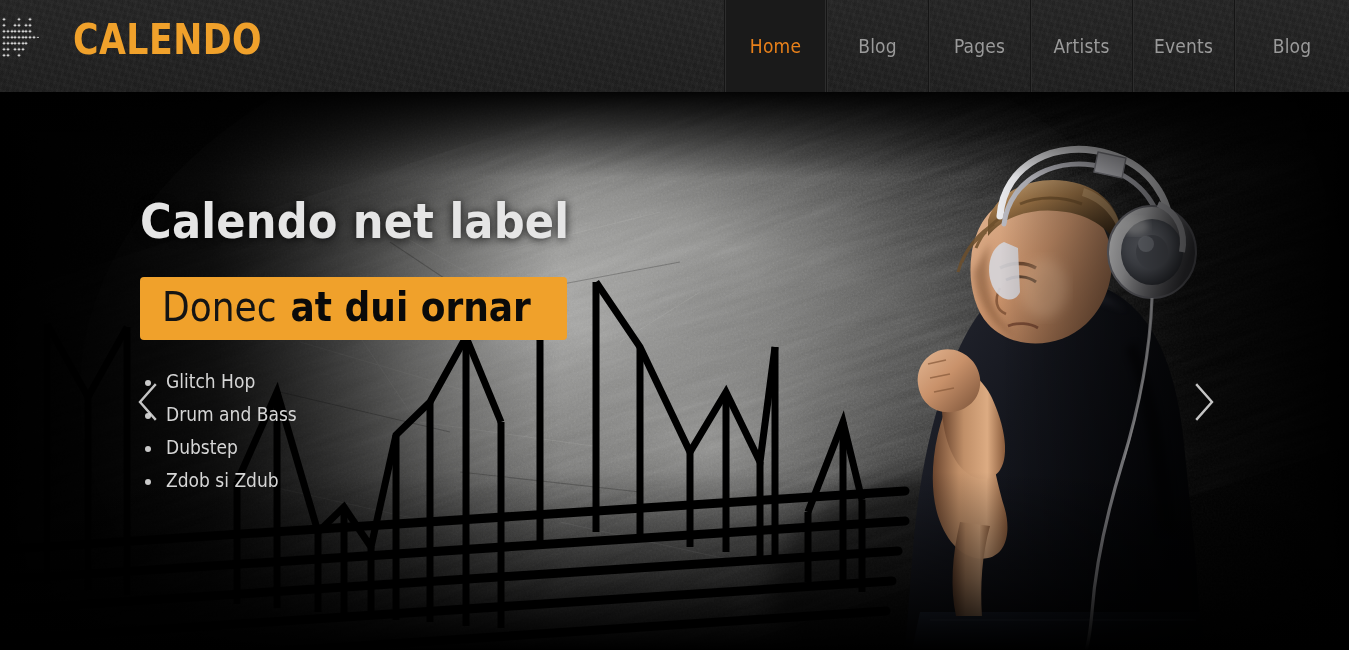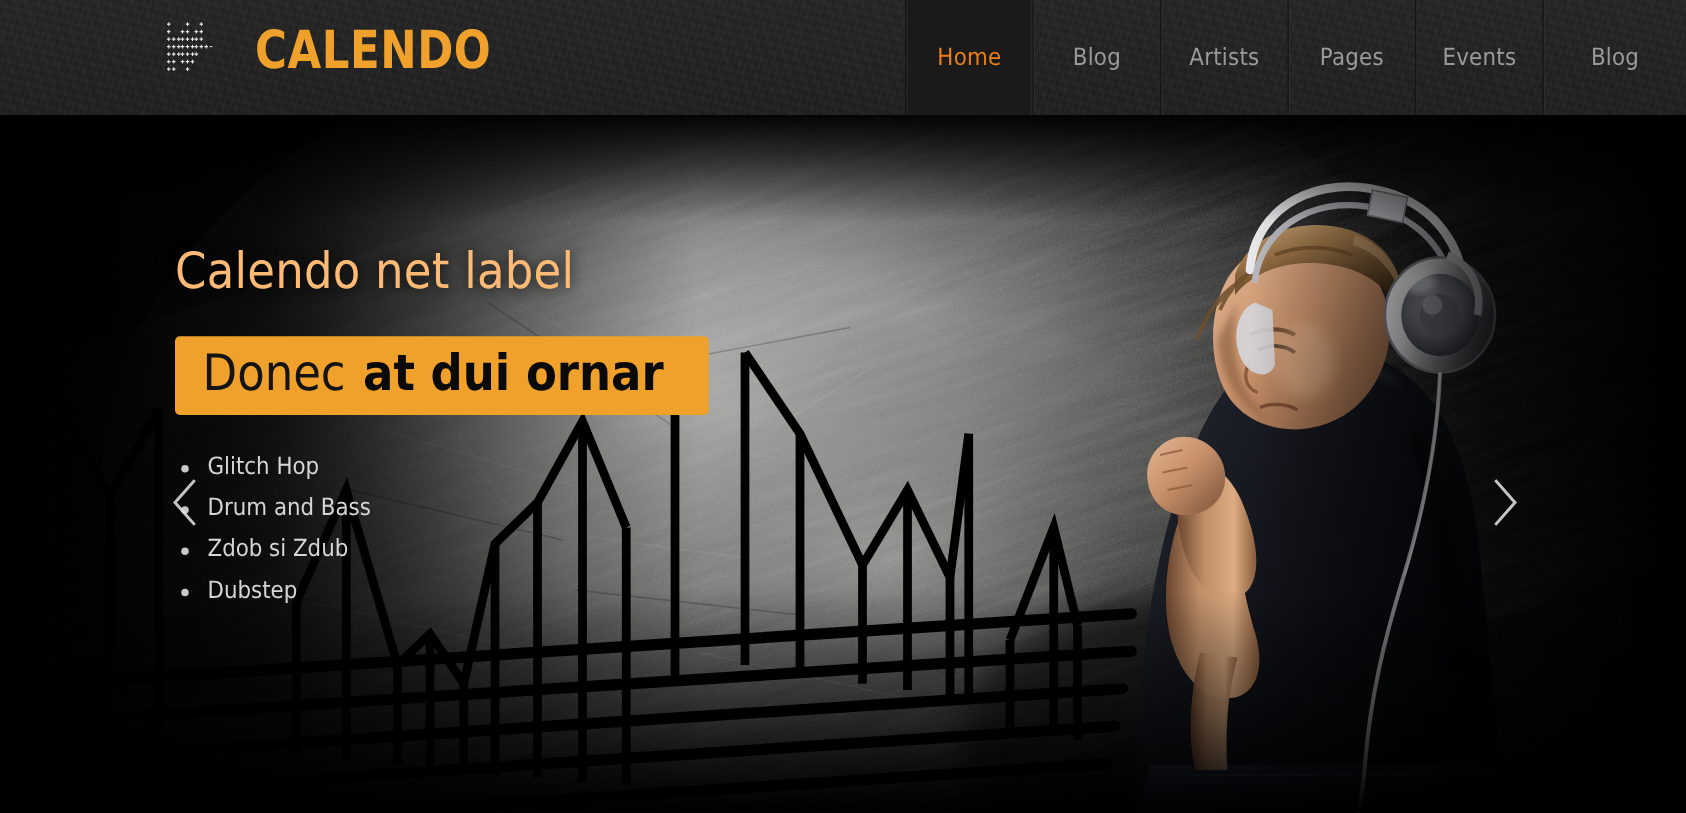--- a/index.html
+++ b/index.html
@@ -35,21 +35,20 @@
       linear-gradient(#262626, #202020);
     display: flex;
     align-items: stretch;
     z-index: 20;
   }
 
   .brand {
     display: flex;
     align-items: center;
     height: 80px;
-    padding-left: 131px;
     flex: 0 0 auto;
   }
 
   .brand-mark {
     width: 58px;
     height: 46px;
     margin-right: 15px;
     flex: 0 0 auto;
     display: block;
   }
@@ -118,24 +117,24 @@
 
   .hero-content {
     position: absolute;
     left: 140px;
     top: 105px;
     width: 520px;
     z-index: 6;
   }
 
   .hero-title {
-    color: #fdba74;
+    color: #e5e5e5;
     font-family: "Liberation Sans Narrow", "DejaVu Sans Condensed", "Liberation Sans", sans-serif;
-    font-size: 40px;
-    font-weight: 400;
+    font-size: 48px;
+    font-weight: 700;
     line-height: 1;
     letter-spacing: 0.2px;
     white-space: nowrap;
     text-shadow: 0 1px 10px rgba(0,0,0,.85);
   }
 
   .hero-banner {
     margin-top: 32px;
     display: inline-block;
     background: #F0A12B;
@@ -314,22 +313,22 @@
               <rect x="18.6" y="36.8" width="0.8" height="3"></rect>
           </g>
         </g>
       </svg>
       <span class="brand-name">CALENDO</span>
     </a>
 
     <nav class="main-nav">
       <div class="nav-item is-active">Home</div>
       <div class="nav-item">Blog</div>
+      <div class="nav-item">Pages</div>
       <div class="nav-item">Artists</div>
-      <div class="nav-item">Pages</div>
       <div class="nav-item">Events</div>
       <div class="nav-item">Blog</div>
     </nav>
   </header>
 
   <section class="hero">
 
     <svg class="hero-photo" viewBox="0 0 1349 558" preserveAspectRatio="none" aria-hidden="true">
       <defs>
         <radialGradient id="wallLight" cx="0.45" cy="0.42" r="0.52">
@@ -618,22 +617,22 @@
     <div class="hero-content">
       <h1 class="hero-title">Calendo net label</h1>
 
       <div class="hero-banner">
         <span class="banner-light">Donec</span><span class="banner-bold">at dui ornar</span>
       </div>
 
       <ul class="hero-list">
         <li>Glitch Hop</li>
         <li>Drum and Bass</li>
+        <li>Dubstep</li>
         <li>Zdob si Zdub</li>
-        <li>Dubstep</li>
       </ul>
 
     </div>
 
     <div class="slider-arrow prev">
       <svg viewBox="0 0 34 46" aria-hidden="true">
         <path d="M24 6 L9 23 L24 40" fill="none" stroke="#e6e6e6" stroke-width="2.4" stroke-linecap="square" stroke-linejoin="miter"></path>
       </svg>
     </div>
     <div class="slider-arrow next">

